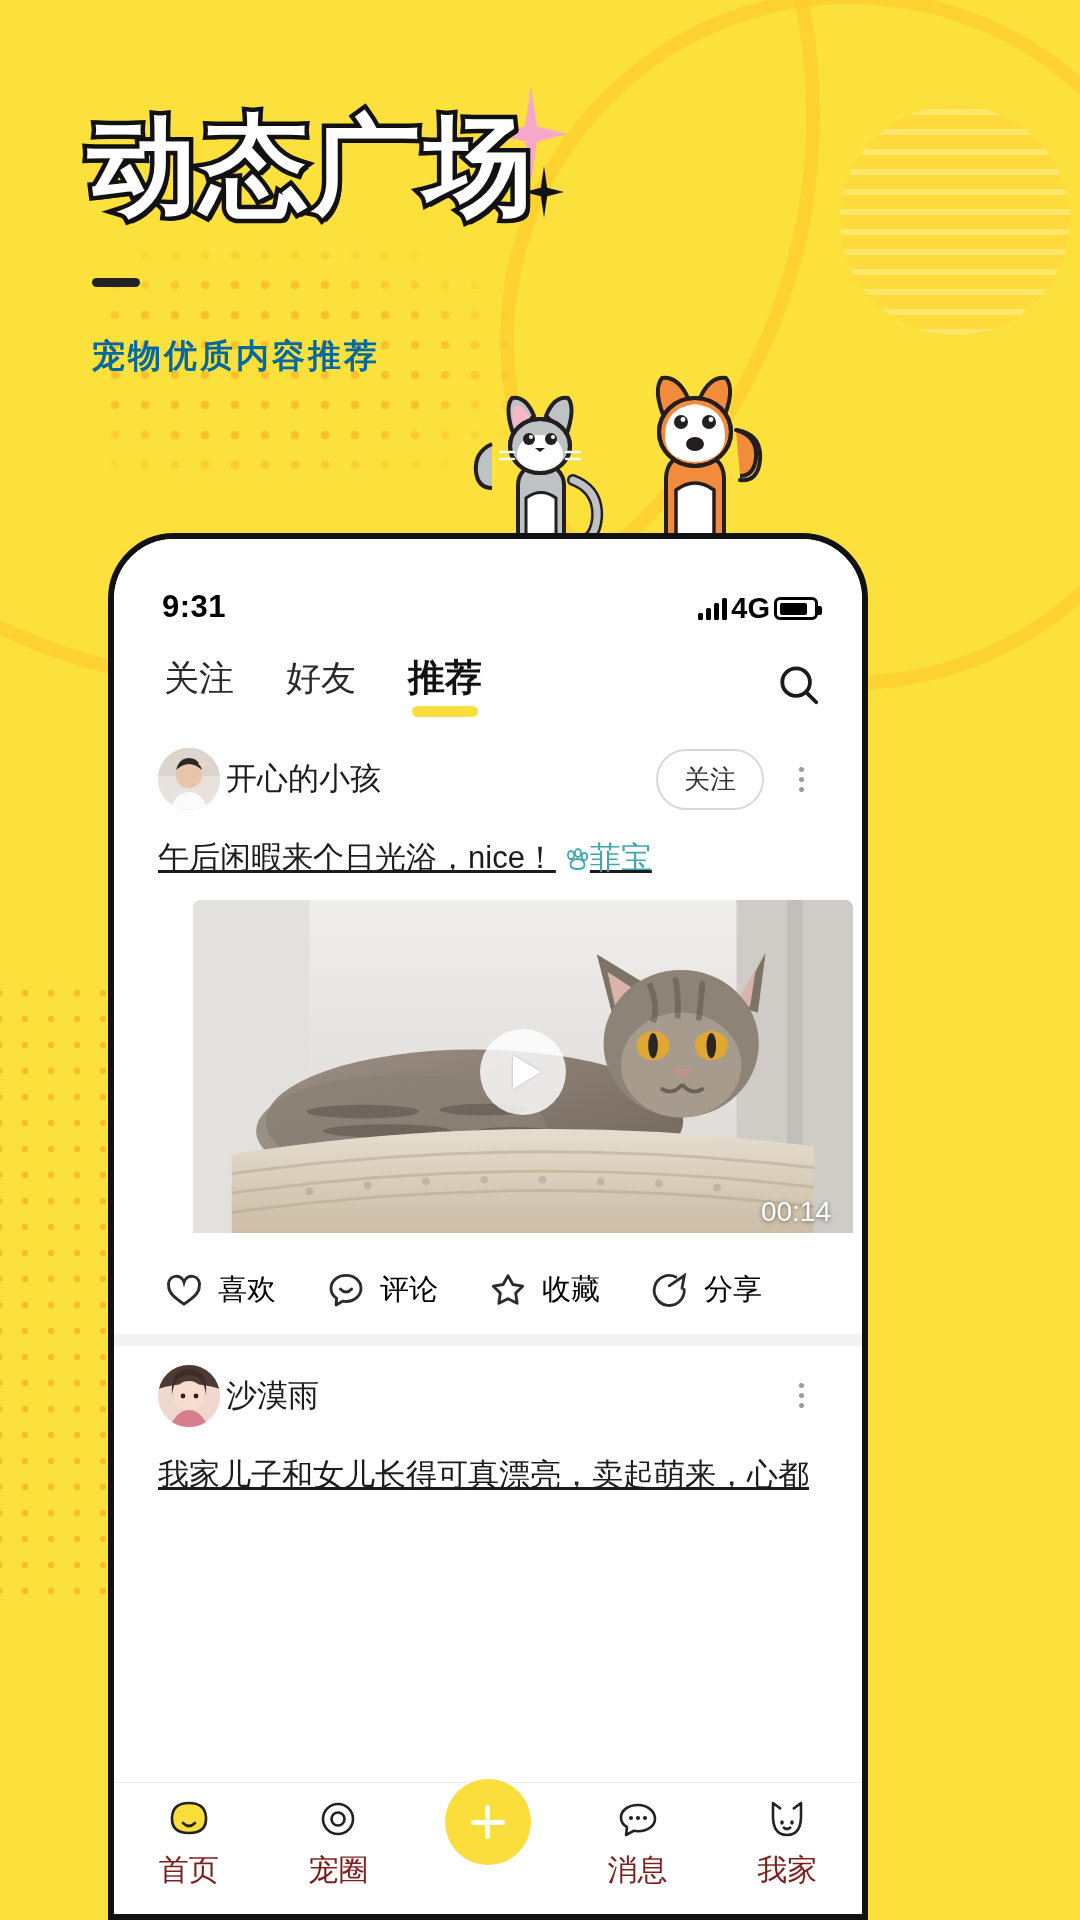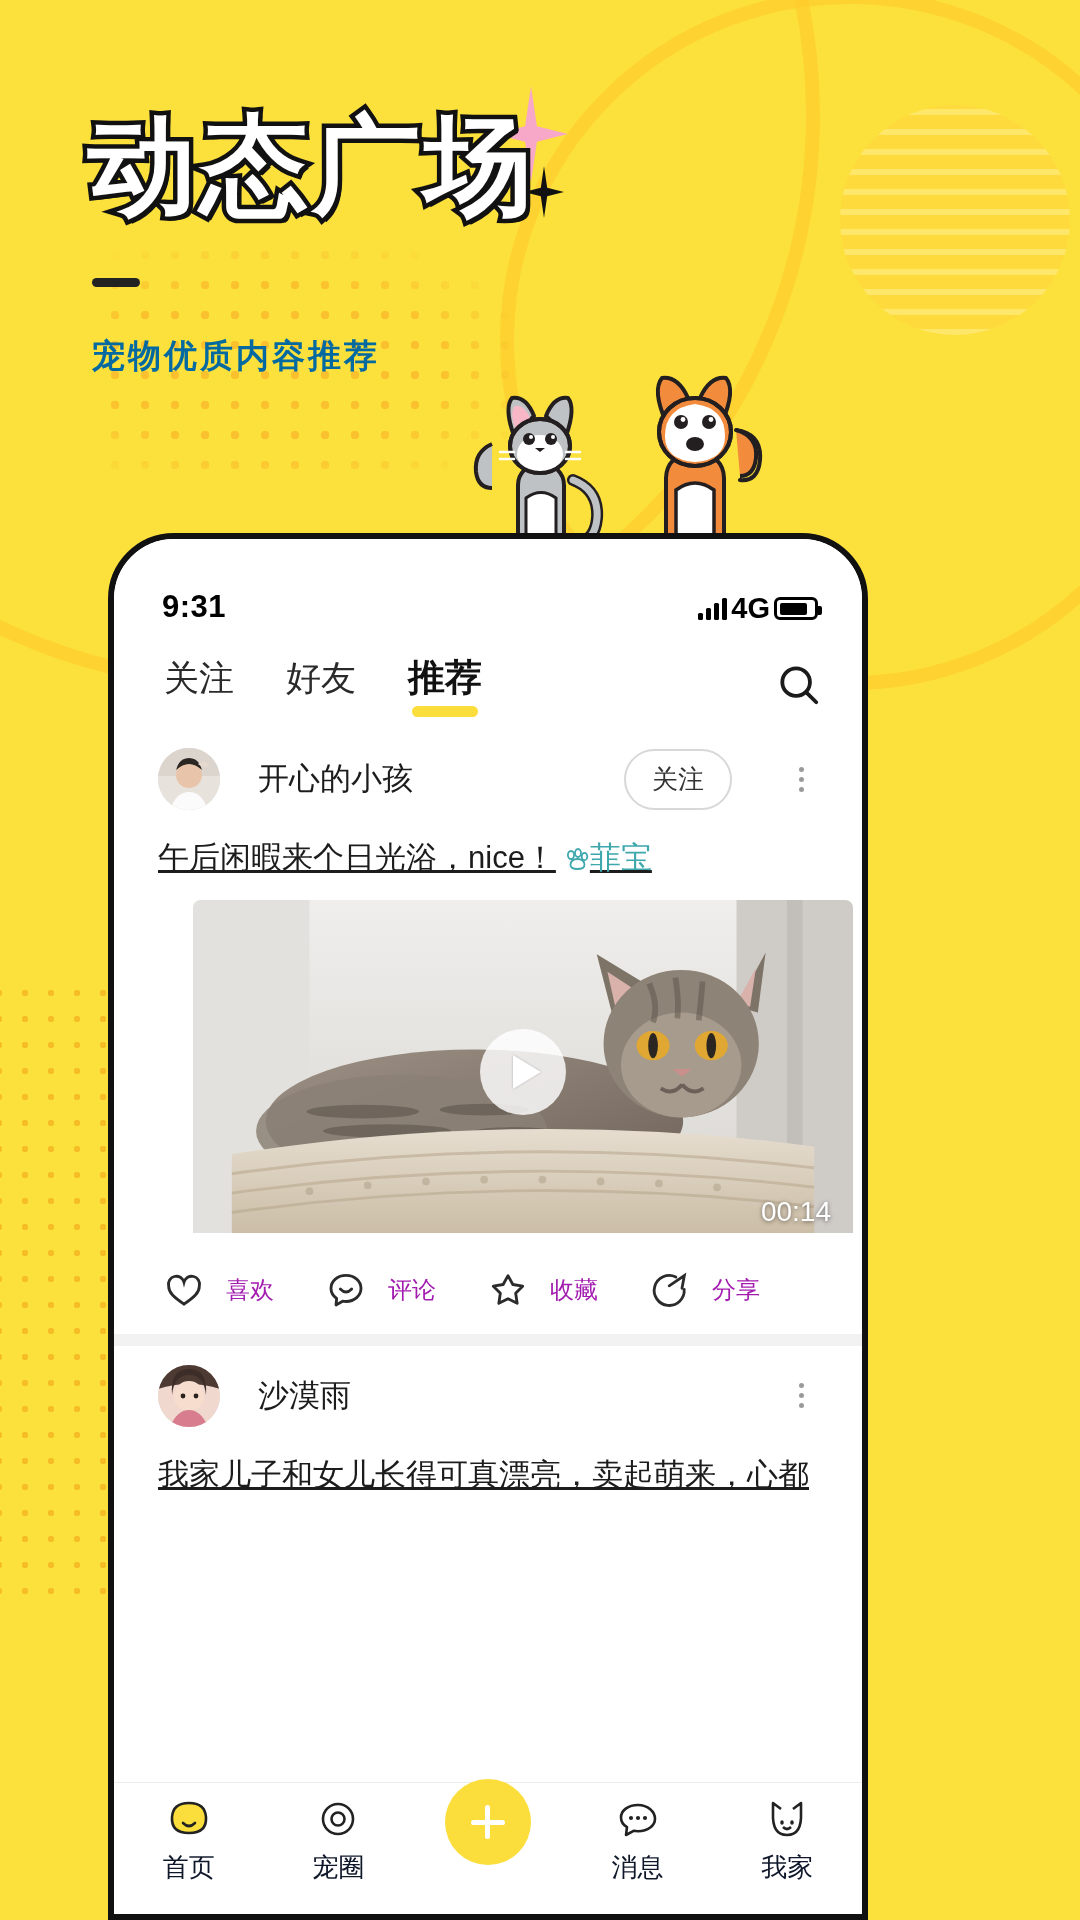--- a/index.html
+++ b/index.html
@@ -126,21 +126,21 @@
   .tab.active { font-weight:bold; font-size:37px; color:#111; }
   .tab.active::after {
     content:""; position:absolute; left:4px; right:4px; bottom:0;
     height:11px; background:#FBDE3C; border-radius:6px;
   }
   #search-icon { margin-left:auto; width:46px; height:46px; }
 
   
   #feed { padding:0 0 0 0; }
   .post { padding:0 44px; }
-  .post-head { display:flex; align-items:center; gap:38px; height:100px; }
+  .post-head { display:flex; align-items:center; gap:6px; height:100px; }
   .avatar { width:62px; height:62px; border-radius:50%; overflow:hidden; flex:none;
             background:#ddd; position:relative; }
   .uname { font-size:31px; color:#1c1c1c; }
   .follow-btn {
     margin-left:auto; border:2px solid #d8d8d8; border-radius:34px;
     font-size:26px; color:#333; padding:11px 26px; background:#fff; cursor:pointer;
   }
   .more-btn { width:34px; display:flex; flex-direction:column; align-items:center;
               gap:5px; margin-left:14px; cursor:pointer; }
   .more-btn s { width:5px; height:5px; border-radius:50%; background:#9a9a9a; display:block; }
@@ -159,34 +159,34 @@
     content:""; width:0;height:0; margin-left:7px;
     border-left:28px solid #fff; border-top:17px solid transparent;
     border-bottom:17px solid transparent;
     filter:drop-shadow(0 0 1px rgba(0,0,0,.25));
   }
   .duration { position:absolute; right:22px; bottom:16px; color:#fff;
               font-size:28px; text-shadow:0 1px 4px rgba(0,0,0,.5); }
 
   .actions { display:flex; align-items:center; padding:26px 6px 24px; }
   .action { display:flex; align-items:center; gap:14px; width:25%; cursor:pointer; }
-  .action span { font-size:24px; color:#a21caf;margin-left:8px; }
+  .action span { font-size:29px; color:#000000; }
   .action svg { flex:none; }
 
   .divider { height:12px; background:#F2F2F2; }
 
   
   #bottom-nav {
     position:absolute; left:0; right:0; bottom:0; height:132px;
     background:#fff; border-top:1px solid #ededed;
     display:flex; align-items:flex-start; padding-top:14px;
   }
   .nav-item { width:20%; display:flex; flex-direction:column; align-items:center;
               gap:7px; cursor:pointer; }
-  .nav-item span { font-size:26px; color:#0f172a; }
+  .nav-item span { font-size:30px; color:#7f1d1d; }
   .fab {
     width:86px; height:86px; border-radius:50%; background:#FBDE3C;
     display:flex; align-items:center; justify-content:center;
     margin-top:-18px; cursor:pointer;
   }
   .fab::before { content:""; position:absolute; width:34px; height:5px;
                  background:#fff; border-radius:3px; }
   .fab::after  { content:""; position:absolute; width:5px; height:34px;
                  background:#fff; border-radius:3px; }
 </style>

